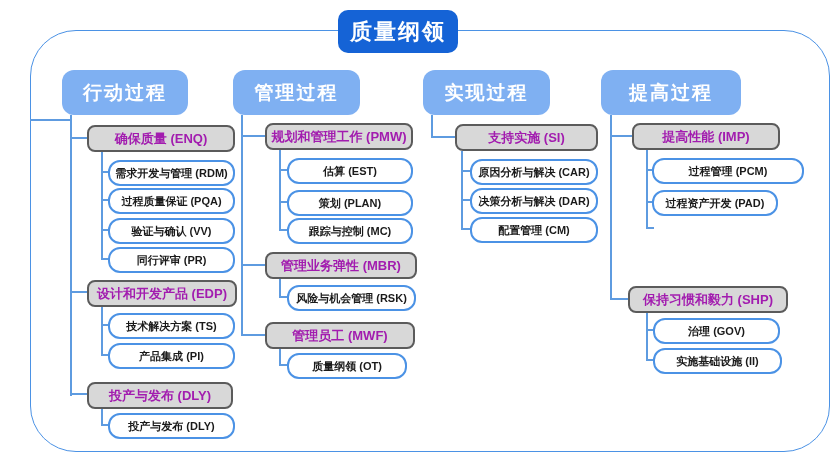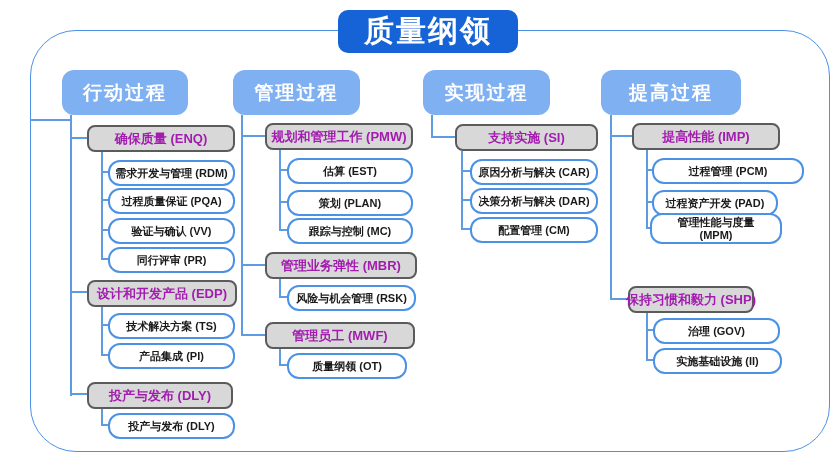--- a/index.html
+++ b/index.html
@@ -5,22 +5,22 @@
   html,body{margin:0;padding:0;background:#fff;}
   .canvas{
     position:relative;width:839px;height:469px;background:#fff;overflow:hidden;
     font-family:"Liberation Sans","DejaVu Sans",sans-serif;
   }
   .outer-border{
     position:absolute;left:30px;top:30px;width:800px;height:422px;
     border:1.5px solid #4B92E5;border-radius:46px;box-sizing:border-box;
   }
   .title{
-    position:absolute;left:338px;top:10px;width:180px;height:43px;
-    background:#1563D6;border-radius:10px;color:#fff;font-size:30px;font-weight:bold;
+    position:absolute;left:338px;top:10px;width:120px;height:43px;
+    background:#1563D6;border-radius:10px;color:#fff;font-size:22px;font-weight:bold;
     display:flex;align-items:center;justify-content:center;letter-spacing:2px;z-index:5;
     box-sizing:border-box;
   }
   .hdr{
     position:absolute;height:45px;background:#7FB0F2;border-radius:12px;
     color:#fff;font-size:19px;font-weight:bold;letter-spacing:2px;
     display:flex;align-items:center;justify-content:center;z-index:3;box-sizing:border-box;
   }
   .gray{
     position:absolute;height:27px;background:#D8D8D8;border:2px solid #5B5B5B;border-radius:8px;
@@ -120,18 +120,17 @@
   <div class="hdr" style="left:423px;top:70px;width:127px">实现过程</div>
   <div class="gray" style="left:455px;top:124px;width:143px">支持实施 (SI)</div>
   <div class="white" style="left:470px;top:159px;width:128px">原因分析与解决 (CAR)</div>
   <div class="white" style="left:470px;top:188px;width:128px">决策分析与解决 (DAR)</div>
   <div class="white" style="left:470px;top:217px;width:128px">配置管理 (CM)</div>
 
   <div class="hdr" style="left:601px;top:70px;width:140px">提高过程</div>
   <div class="gray" style="left:632px;top:123px;width:148px">提高性能 (IMP)</div>
   <div class="white" style="left:652px;top:158px;width:152px">过程管理 (PCM)</div>
   <div class="white" style="left:652px;top:190px;width:126px">过程资产开发 (PAD)</div>
-  <div class="white mpm" style="left:650px;top:213px;width:132px">管理性能与度量 (MPM)</div>
-  <div class="gray" style="left:628px;top:286px;width:126px">保持习惯和毅力 (SHP)</div>
+  <div class="gray" style="left:628px;top:286px;width:160px">保持习惯和毅力 (SHP)</div>
   <div class="white" style="left:653px;top:348px;width:129px">实施基础设施 (II)</div>
   <div class="white" style="left:653px;top:318px;width:127px">治理 (GOV)</div>
 
 </div>
 
 </body></html>

